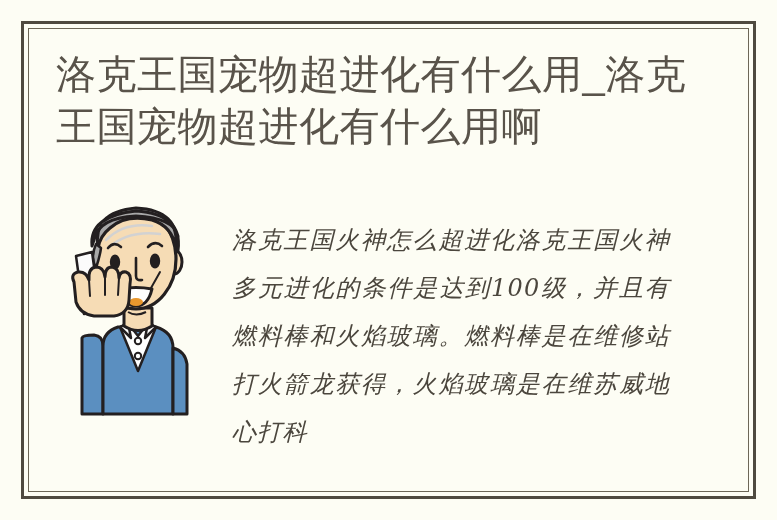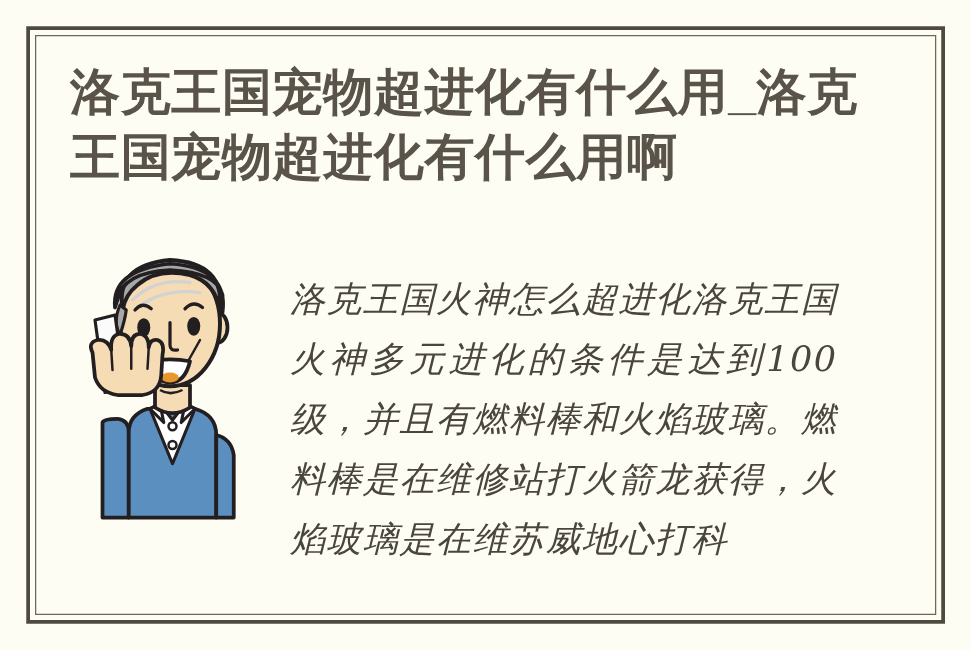--- a/index.html
+++ b/index.html
@@ -45,21 +45,21 @@
   .title {
     position: absolute;
     left: 56px;
     top: 48px;
     width: 640px;
     font-size: 40px;
     line-height: 52px;
     letter-spacing: 0.5px;
     color: #59534a;
     font-family: "Liberation Sans", "DejaVu Sans", sans-serif;
-    font-weight: 700;
+    font-weight: 400;
     white-space: pre-wrap;
   }
 
   
   .content {
     position: absolute;
     left: 56px;
     top: 196px;
     width: 660px;
     height: 240px;
@@ -74,21 +74,21 @@
     height: 226px;
   }
   .illus svg { display: block; }
 
   
   .body-text {
     position: absolute;
     left: 176px;
     top: 20px;
     width: 438px;
-    font-size: 28px;
+    font-size: 24px;
     line-height: 48px;
     color: #4b463d;
     font-family: "DejaVu Serif", serif;
     font-style: italic;
     letter-spacing: 1.2px;
     text-align: justify;
     word-break: break-all;
     white-space: normal;
   }
 </style>

